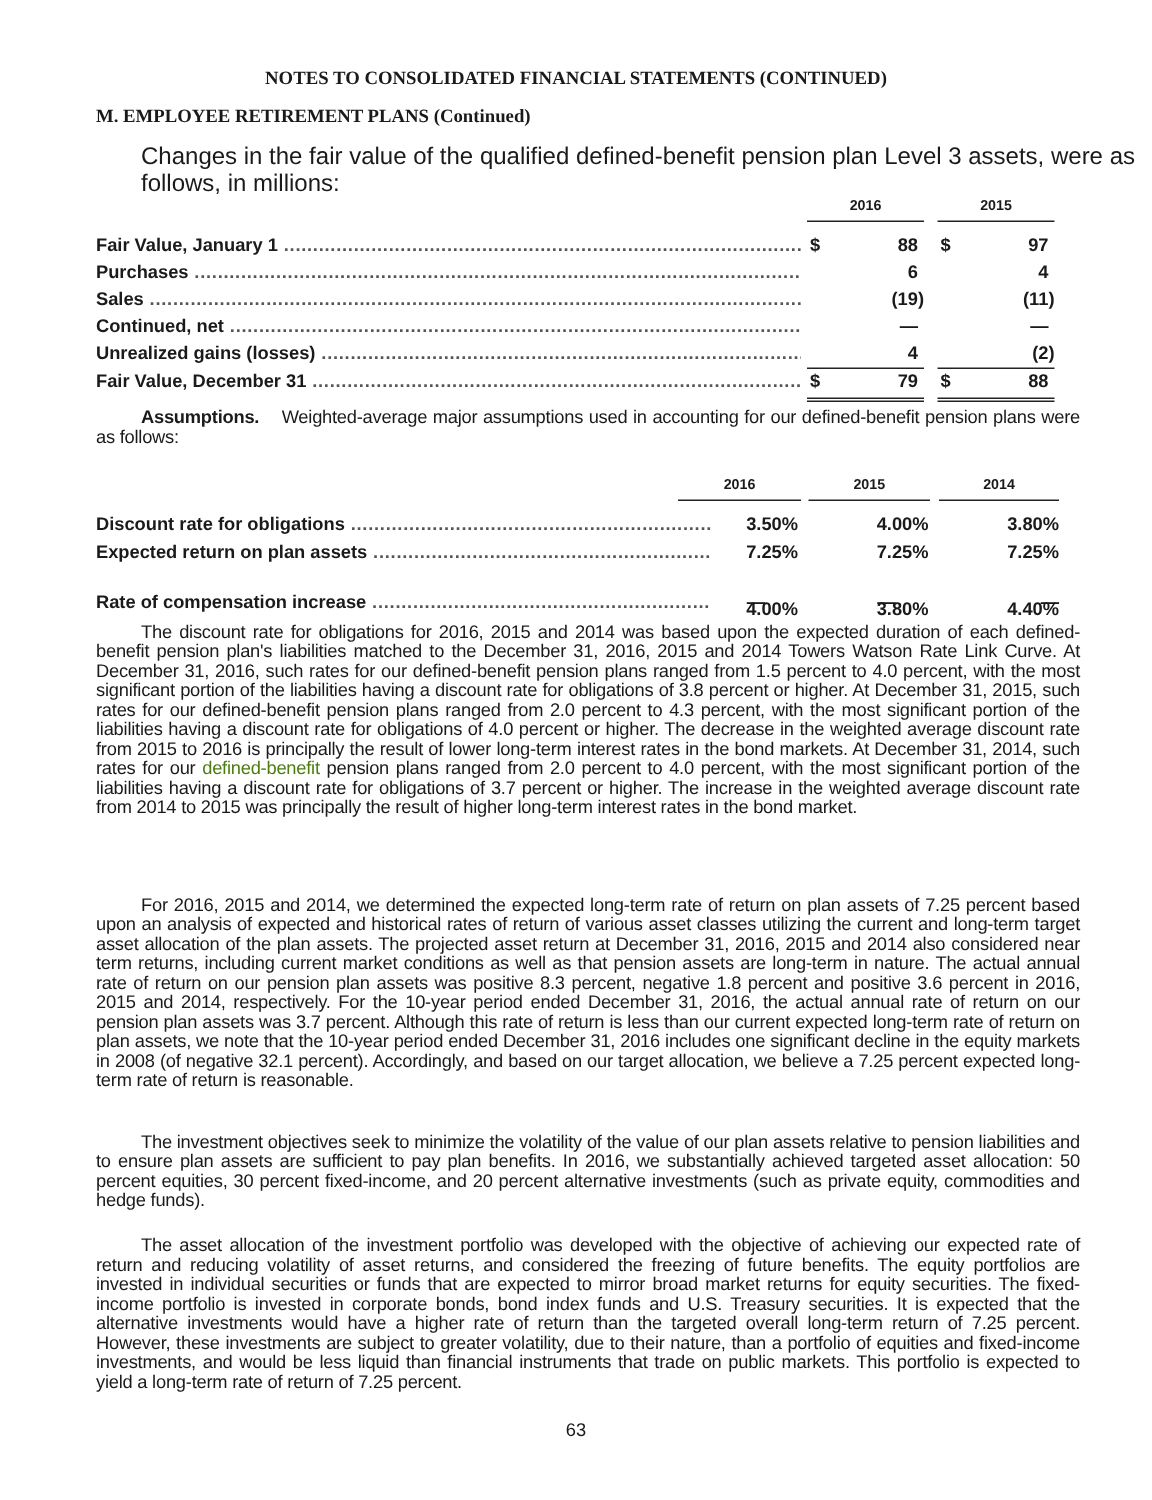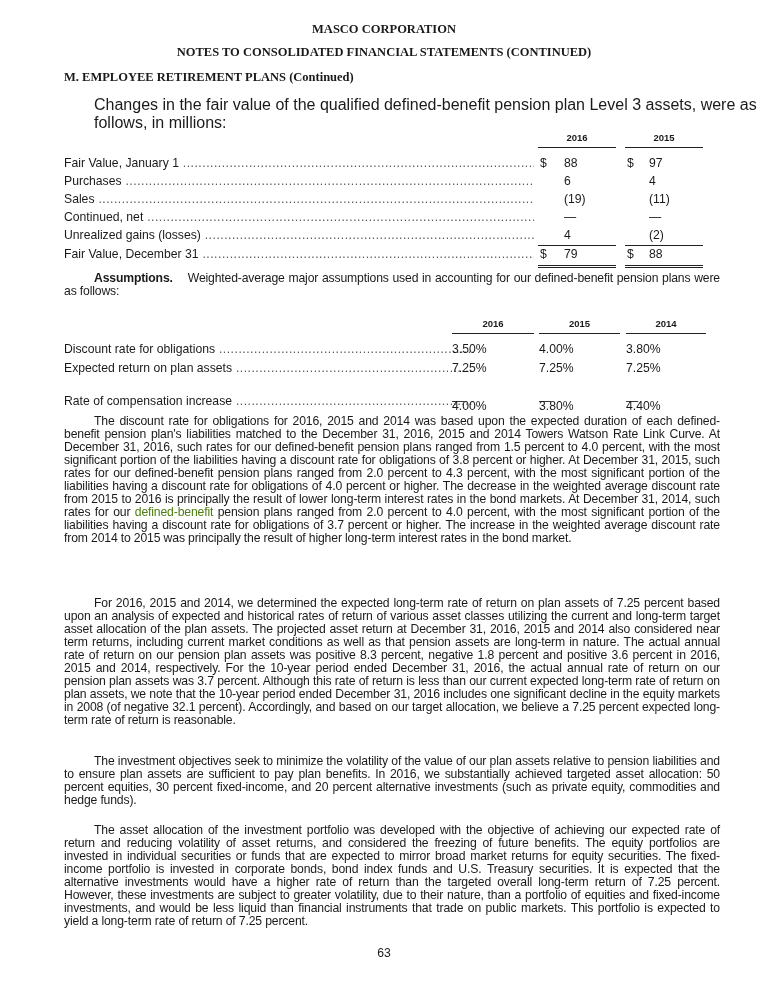--- a/index.html
+++ b/index.html
@@ -10,40 +10,39 @@
   .center-title { position: absolute; left: 0; width: 768px; text-align: center; font-size: 12.5px; }
   .section-head { position: absolute; left: 64px; font-size: 12.5px; }
   .para { position: absolute; left: 64px; width: 656px; font-size: 12.2px; line-height: 13px; text-align: justify; letter-spacing: -0.15px; }
   .para .indent { display: inline-block; width: 30px; }
   .intro { position: absolute; left: 94px; font-size: 16px; }
   .hl { color: #4d7c0f; }
 
   
   .t1 { position: absolute; left: 64px; top: 156px; width: 656px; }
   .t1-hdr { position: absolute; top: -24px; font-size: 9.5px; font-weight: bold; text-align: center; border-bottom: 1.5px solid #222; padding-bottom: 4px; }
-  .row { position: absolute; left: 0; height: 18px; width: 656px; font-size: 12.2px; }
+  .row { position: absolute; left: 0; height: 18px; width: 656px; font-size: 12.2px; font-weight: bold; }
   .row .lbl { position: absolute; left: 0; top: 0; width: 470px; white-space: nowrap; overflow: hidden; }
   .row .lbl::after { content: " ........................................................................................................................................................................................"; color: #555; letter-spacing: 0.5px; }
-  .cell { position: absolute; top: 0; text-align: left; }
+  .cell { position: absolute; top: 0; text-align: right; }
   .dollar { position: absolute; top: 0; }
   .uline { position: absolute; border-top: 1px solid #222; }
   .dline { position: absolute; border-top: 3px double #222; height: 0; }
 
   
   .t2 { position: absolute; left: 64px; top: 342px; width: 656px; }
   .t2 .lbl { width: 410px; }
   .t2-hdr { position: absolute; top: -24px; font-size: 9.5px; font-weight: bold; text-align: center; border-bottom: 1.5px solid #222; padding-bottom: 4px; }
   .pagenum { position: absolute; top: 946px; left: 0; width: 768px; text-align: center; font-size: 12.2px; }
 </style>
 </head>
 <body>
 
 <div class="page">
 
-  <div class="center-title serif-b" style="top:22px;">MASCO CORPORATION</div>
   <div class="center-title serif-b" style="top:45px;">NOTES TO CONSOLIDATED FINANCIAL STATEMENTS (CONTINUED)</div>
   <div class="section-head serif-b" style="top:70px;">M. EMPLOYEE RETIREMENT PLANS (Continued)</div>
 
   <div class="intro sans" style="top:96px;">Changes in the fair value of the qualified defined-benefit pension plan Level 3 assets, were as follows, in millions:</div>
 
   <div class="t1 sans">
     <div class="t1-hdr" style="left:474px; width:78px;">2016</div>
     <div class="t1-hdr" style="left:561px; width:78px;">2015</div>
 
     <div class="row" style="top:0px;">

